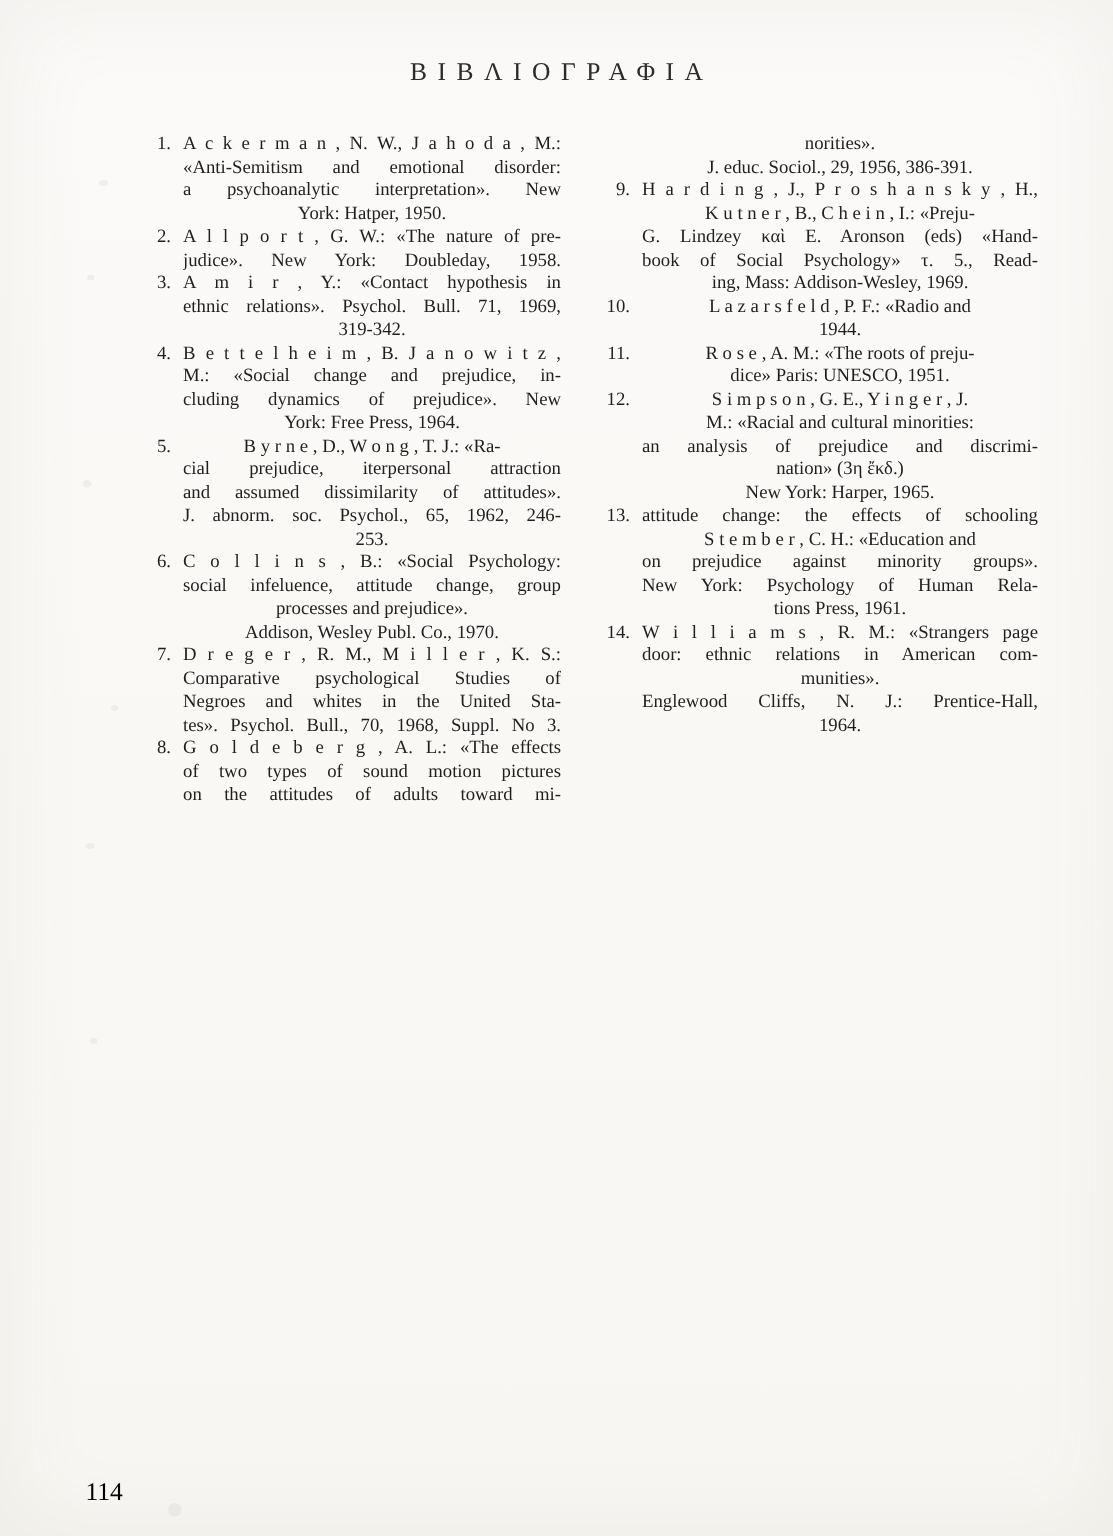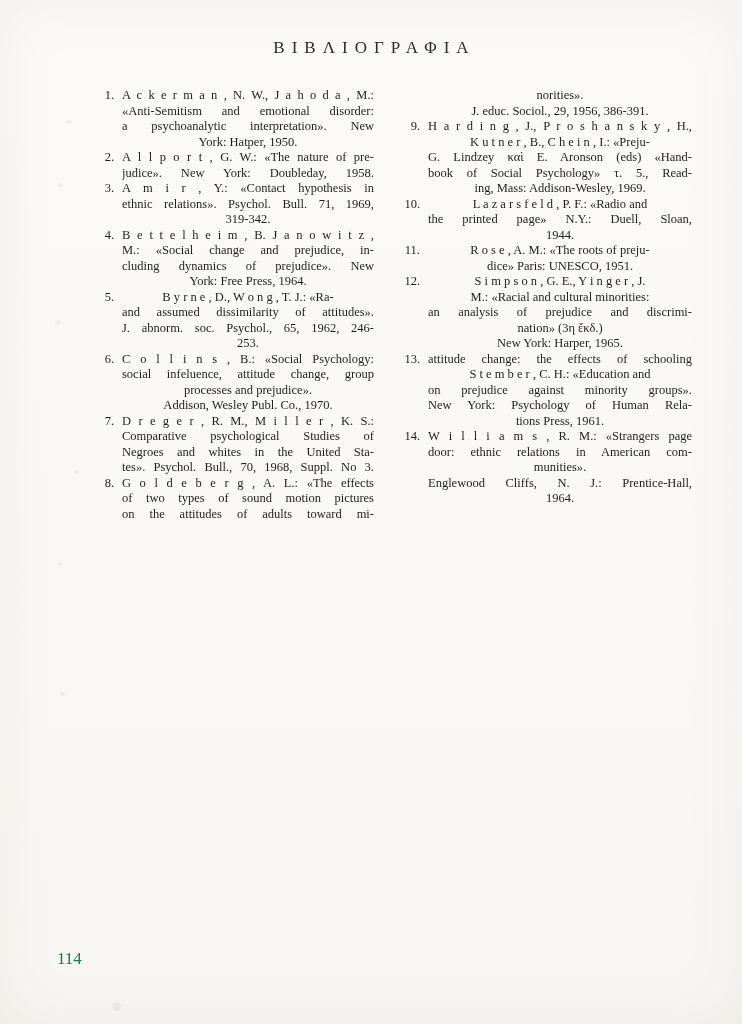--- a/index.html
+++ b/index.html
@@ -54,23 +54,23 @@
   .line.just { text-align: justify; }
   .line.just::after {
     content: "";
     display: inline-block;
     width: 100%;
     height: 0;
   }
   .page-number {
     position: absolute;
     left: 57px;
-    top: 949px;
+    top: 985px;
     font-size: 17px;
-    color: #15803d;
+    color: #000000;
   }
   .speck {
     position: absolute;
     border-radius: 50%;
     background: rgba(60, 60, 60, 0.06);
   }
   .paper-vignette {
     position: absolute;
     inset: 0;
     pointer-events: none;
@@ -115,20 +115,21 @@
         <div class="line just"><span>B e t t e l h e i m , B. J a n o w i t z ,</span></div>
         <div class="line just"><span>M.: «Social change and prejudice, in-</span></div>
         <div class="line just"><span>cluding dynamics of prejudice». New</span></div>
         <div class="line"><span>York: Free Press, 1964.</span></div>
       </div>
     </div>
     <div class="entry">
       <div class="num">5.</div>
       <div class="entry-lines">
         <div class="line"><span>B y r n e , D., W o n g , T. J.: «Ra-</span></div>
+        <div class="line just"><span>cial prejudice, iterpersonal attraction</span></div>
         <div class="line just"><span>and assumed dissimilarity of attitudes».</span></div>
         <div class="line just"><span>J. abnorm. soc. Psychol., 65, 1962, 246-</span></div>
         <div class="line"><span>253.</span></div>
       </div>
     </div>
     <div class="entry">
       <div class="num">6.</div>
       <div class="entry-lines">
         <div class="line just"><span>C o l l i n s , B.: «Social Psychology:</span></div>
         <div class="line just"><span>social infeluence, attitude change, group</span></div>
@@ -170,21 +171,20 @@
         <div class="line"><span>K u t n e r , B., C h e i n , I.: «Preju-</span></div>
         <div class="line just"><span>G. Lindzey καὶ E. Aronson (eds) «Hand-</span></div>
         <div class="line just"><span>book of Social Psychology» τ. 5., Read-</span></div>
         <div class="line"><span>ing, Mass: Addison-Wesley, 1969.</span></div>
       </div>
     </div>
     <div class="entry">
       <div class="num">10.</div>
       <div class="entry-lines">
         <div class="line"><span>L a z a r s f e l d , P. F.: «Radio and</span></div>
-        <div class="line just"><span>the printed page» N.Y.: Duell, Sloan,</span></div>
         <div class="line"><span>1944.</span></div>
       </div>
     </div>
     <div class="entry">
       <div class="num">11.</div>
       <div class="entry-lines">
         <div class="line"><span>R o s e , A. M.: «The roots of preju-</span></div>
         <div class="line"><span>dice» Paris: UNESCO, 1951.</span></div>
       </div>
     </div>

